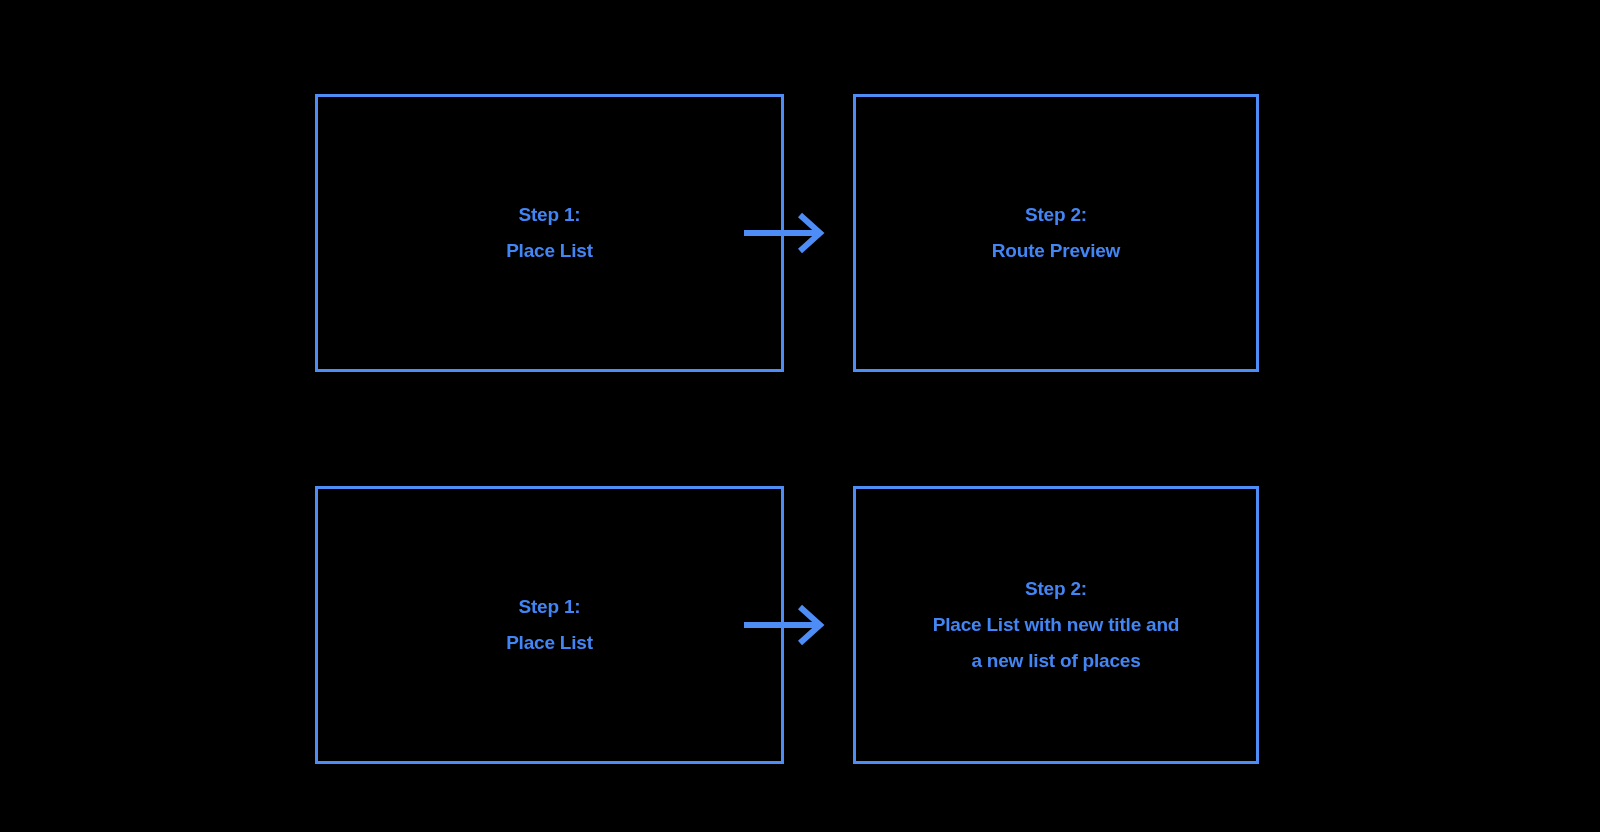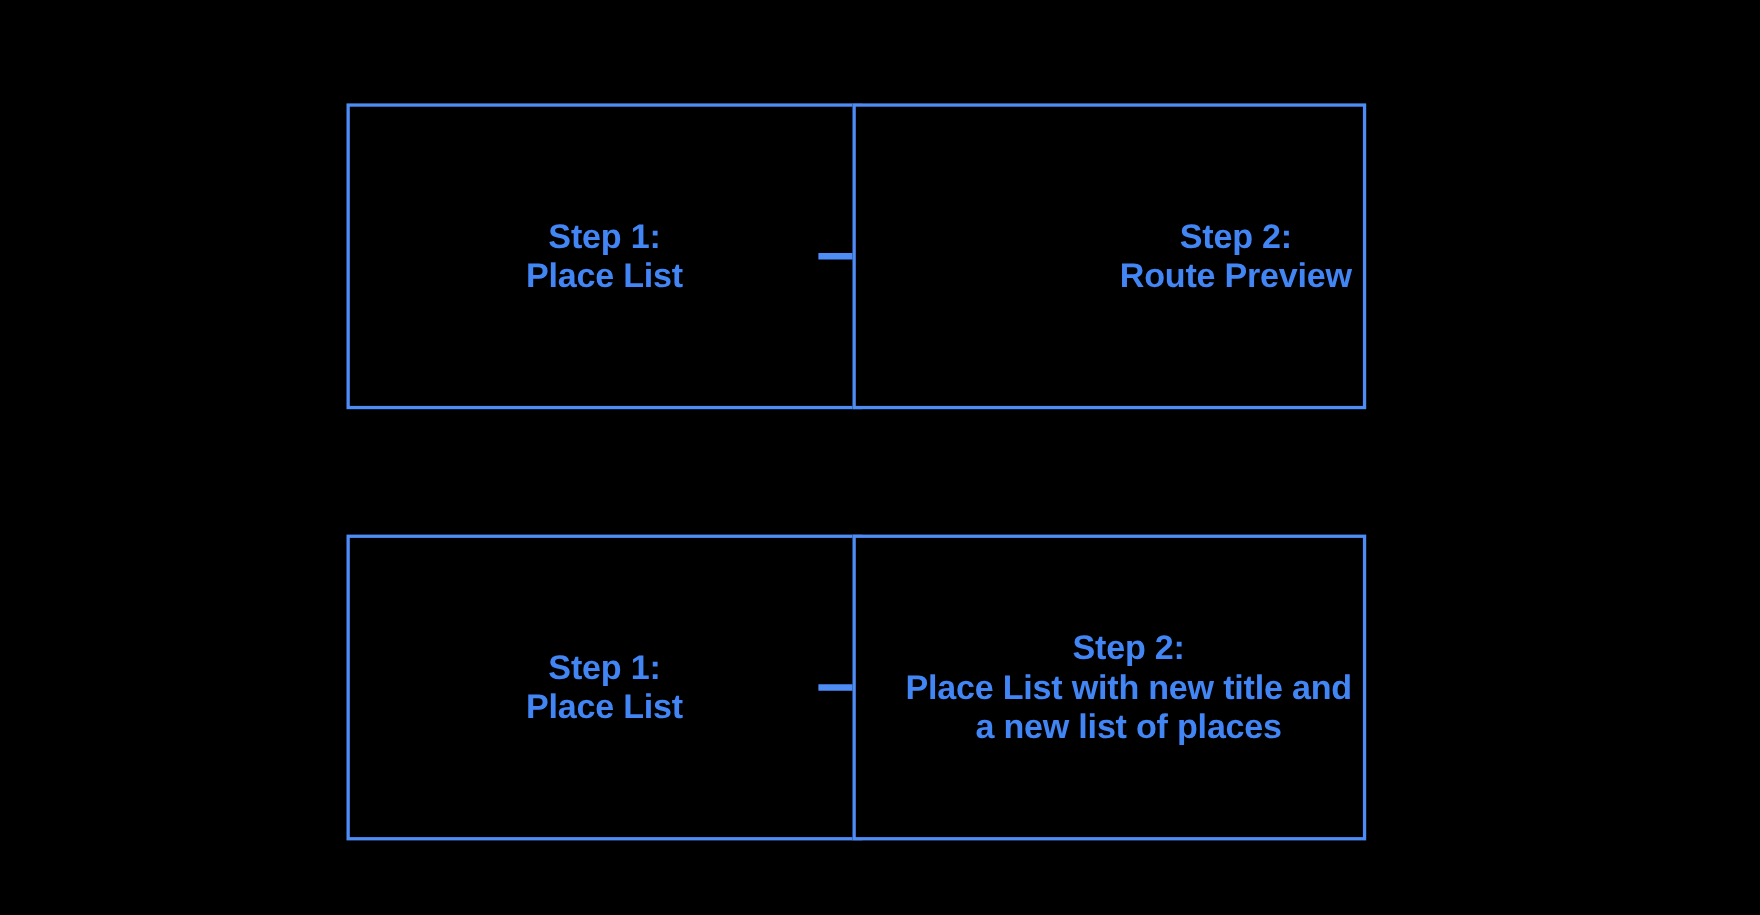--- a/index.html
+++ b/index.html
@@ -40,30 +40,29 @@
     align-items: center;
     justify-content: center;
     top: 0;
     height: 278px;
   }
   .step-box.box-left {
     left: 315px;
     width: 469px;
   }
   .step-box.box-right {
-    left: 775px;
-    width: 467px;
-    justify-content: flex-end;
+    left: 853px;
+    width: 406px;
   }
 
   .step-label {
     color: #4285f4;
     font-family: "Liberation Sans", sans-serif;
     font-weight: bold;
-    font-size: 31px;
+    font-size: 19px;
     line-height: 36px;
     text-align: center;
     white-space: pre-line;
     letter-spacing: -0.2px;
     padding: 0 10px;
   }
 
   
   .connector {
     position: absolute;

